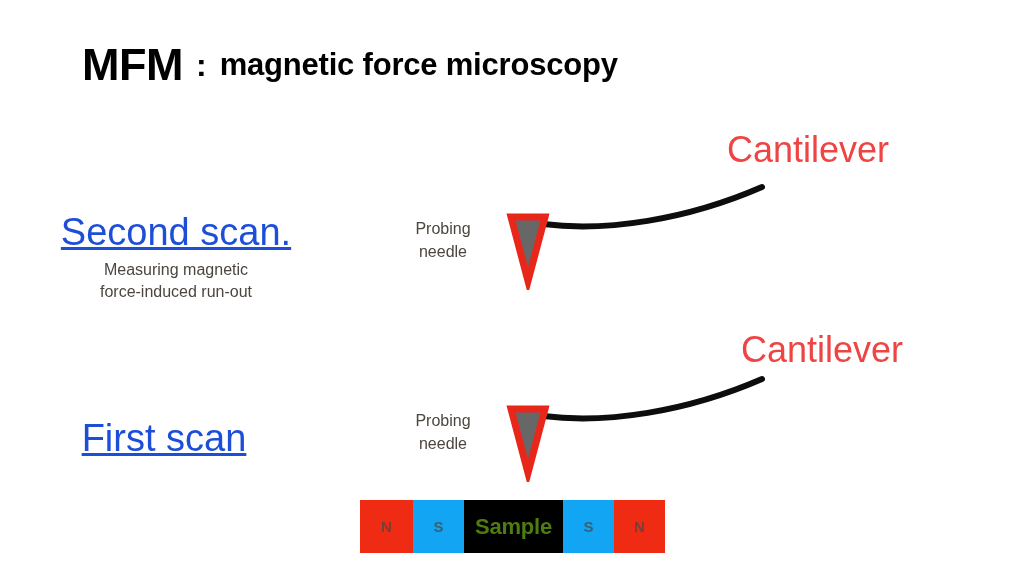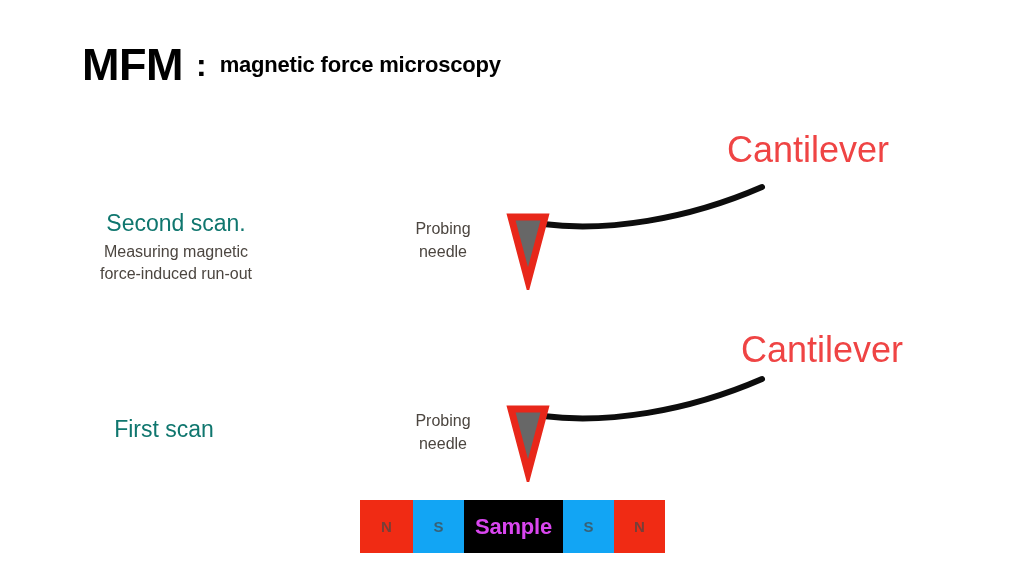--- a/index.html
+++ b/index.html
@@ -42,41 +42,42 @@
     font-family: "Liberation Sans", sans-serif;
     font-size: 32px;
     font-weight: bold;
     color: #000000;
     margin-left: 13px;
     margin-right: 13px;
     line-height: 1;
   }
   .title-expansion {
     font-family: "Liberation Sans", sans-serif;
-    font-size: 22px;
+    font-size: 31px;
     font-weight: bold;
     color: #000000;
     letter-spacing: -0.2px;
     line-height: 1;
   }
 
   
   .caption {
     position: absolute;
     width: 300px;
     text-align: center;
     color: #4c4640;
   }
   .caption-heading {
     font-family: "Liberation Sans", sans-serif;
-    font-size: 23px;
+    font-size: 38px;
     font-weight: normal;
     line-height: 1.18;
-    color: #0f766e;
+    color: #1d4ed8;
     white-space: nowrap;
+    text-decoration: underline;
   }
   .caption-sub {
     font-family: "Liberation Sans", sans-serif;
     font-size: 16px;
     font-weight: normal;
     line-height: 1.38;
     color: #4c4640;
     margin-top: 4px;
   }
   .caption-sub div { white-space: nowrap; }
@@ -140,21 +141,21 @@
     line-height: 1;
   }
   .seg-pole {
     font-size: 15px;
     font-weight: bold;
     color: rgba(70,70,70,0.72);
   }
   .seg-sample {
     font-size: 22px;
     font-weight: bold;
-    color: #d946ef;
+    color: #4d7c0f;
     letter-spacing: -0.2px;
   }
 </style>
 </head>
 <body>
 
 <div id="slide">
 
   <div class="title-block">
     <span class="title-acronym">MFM</span>

